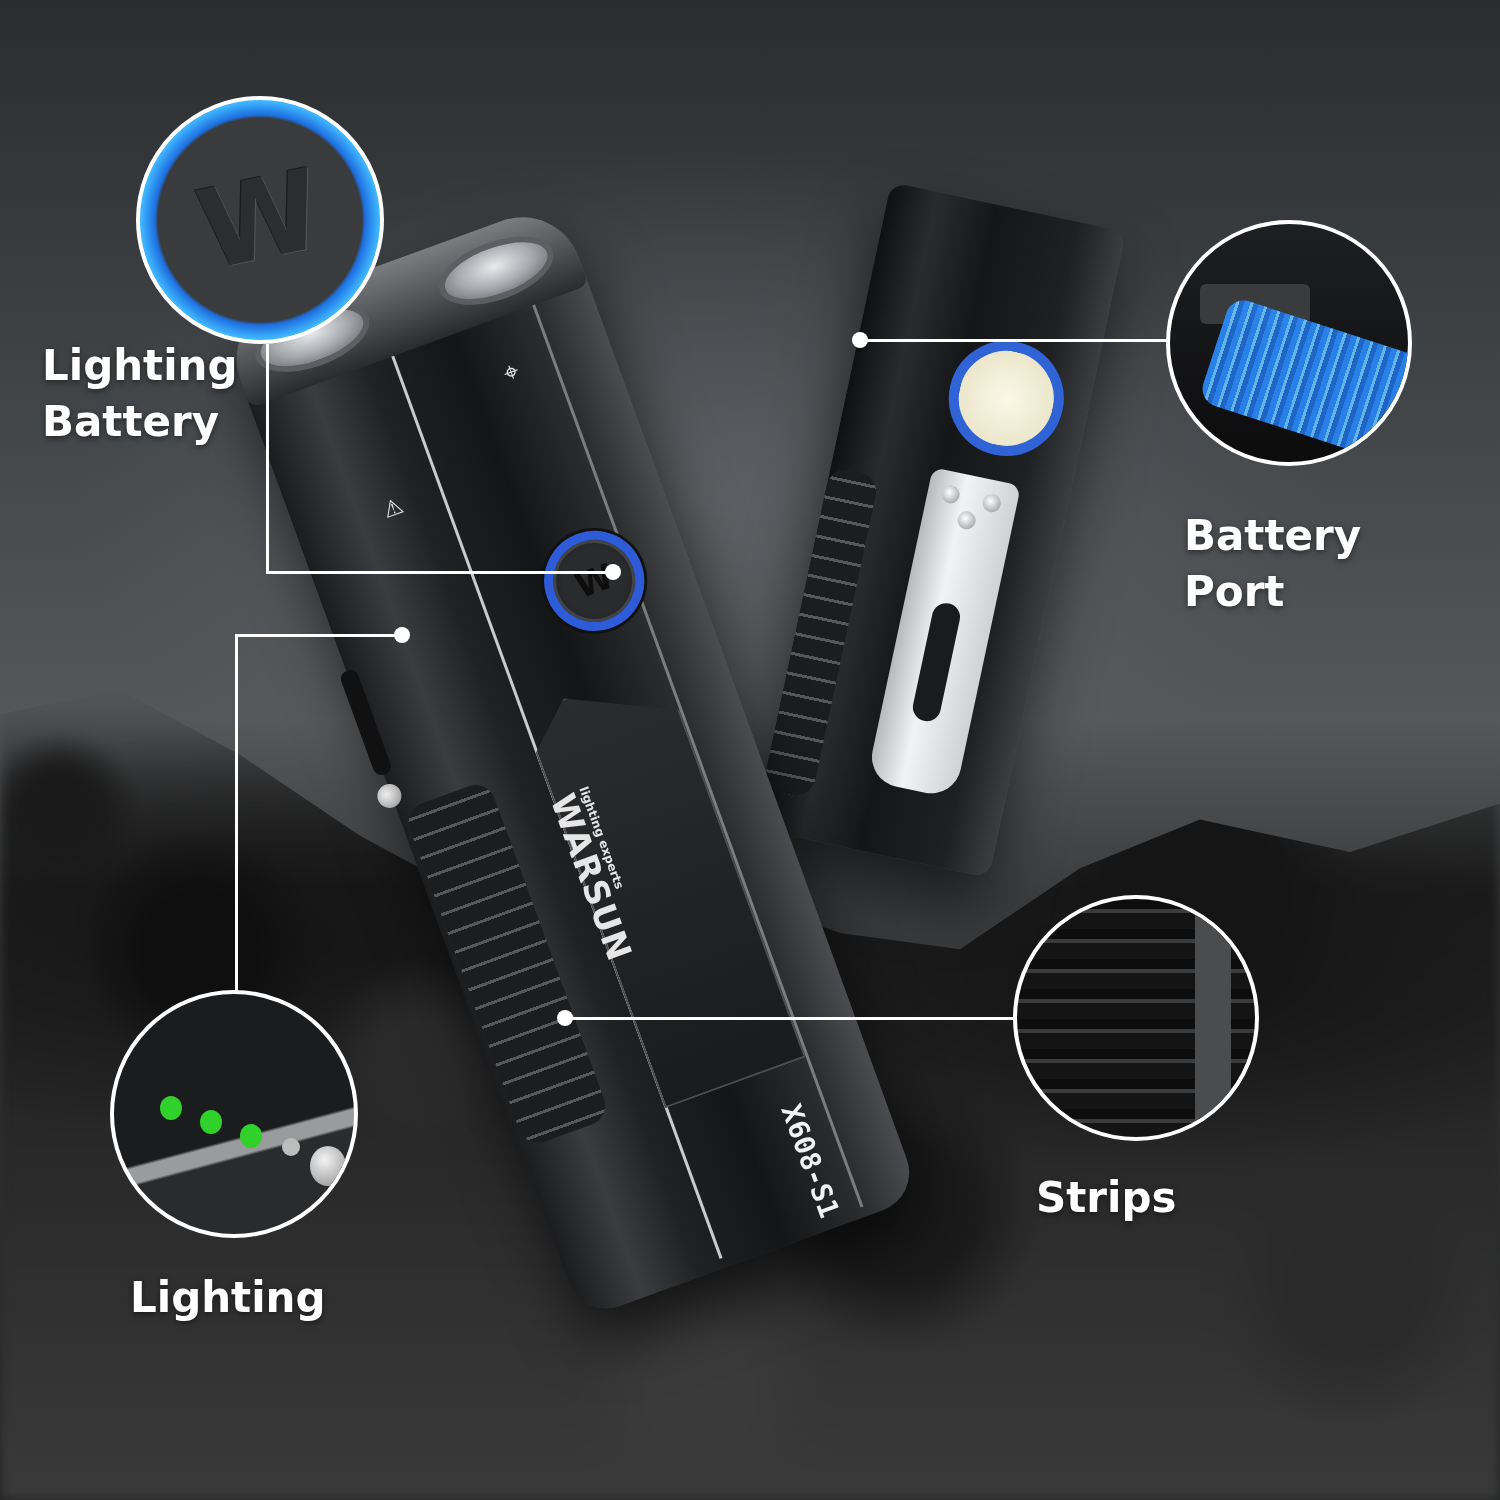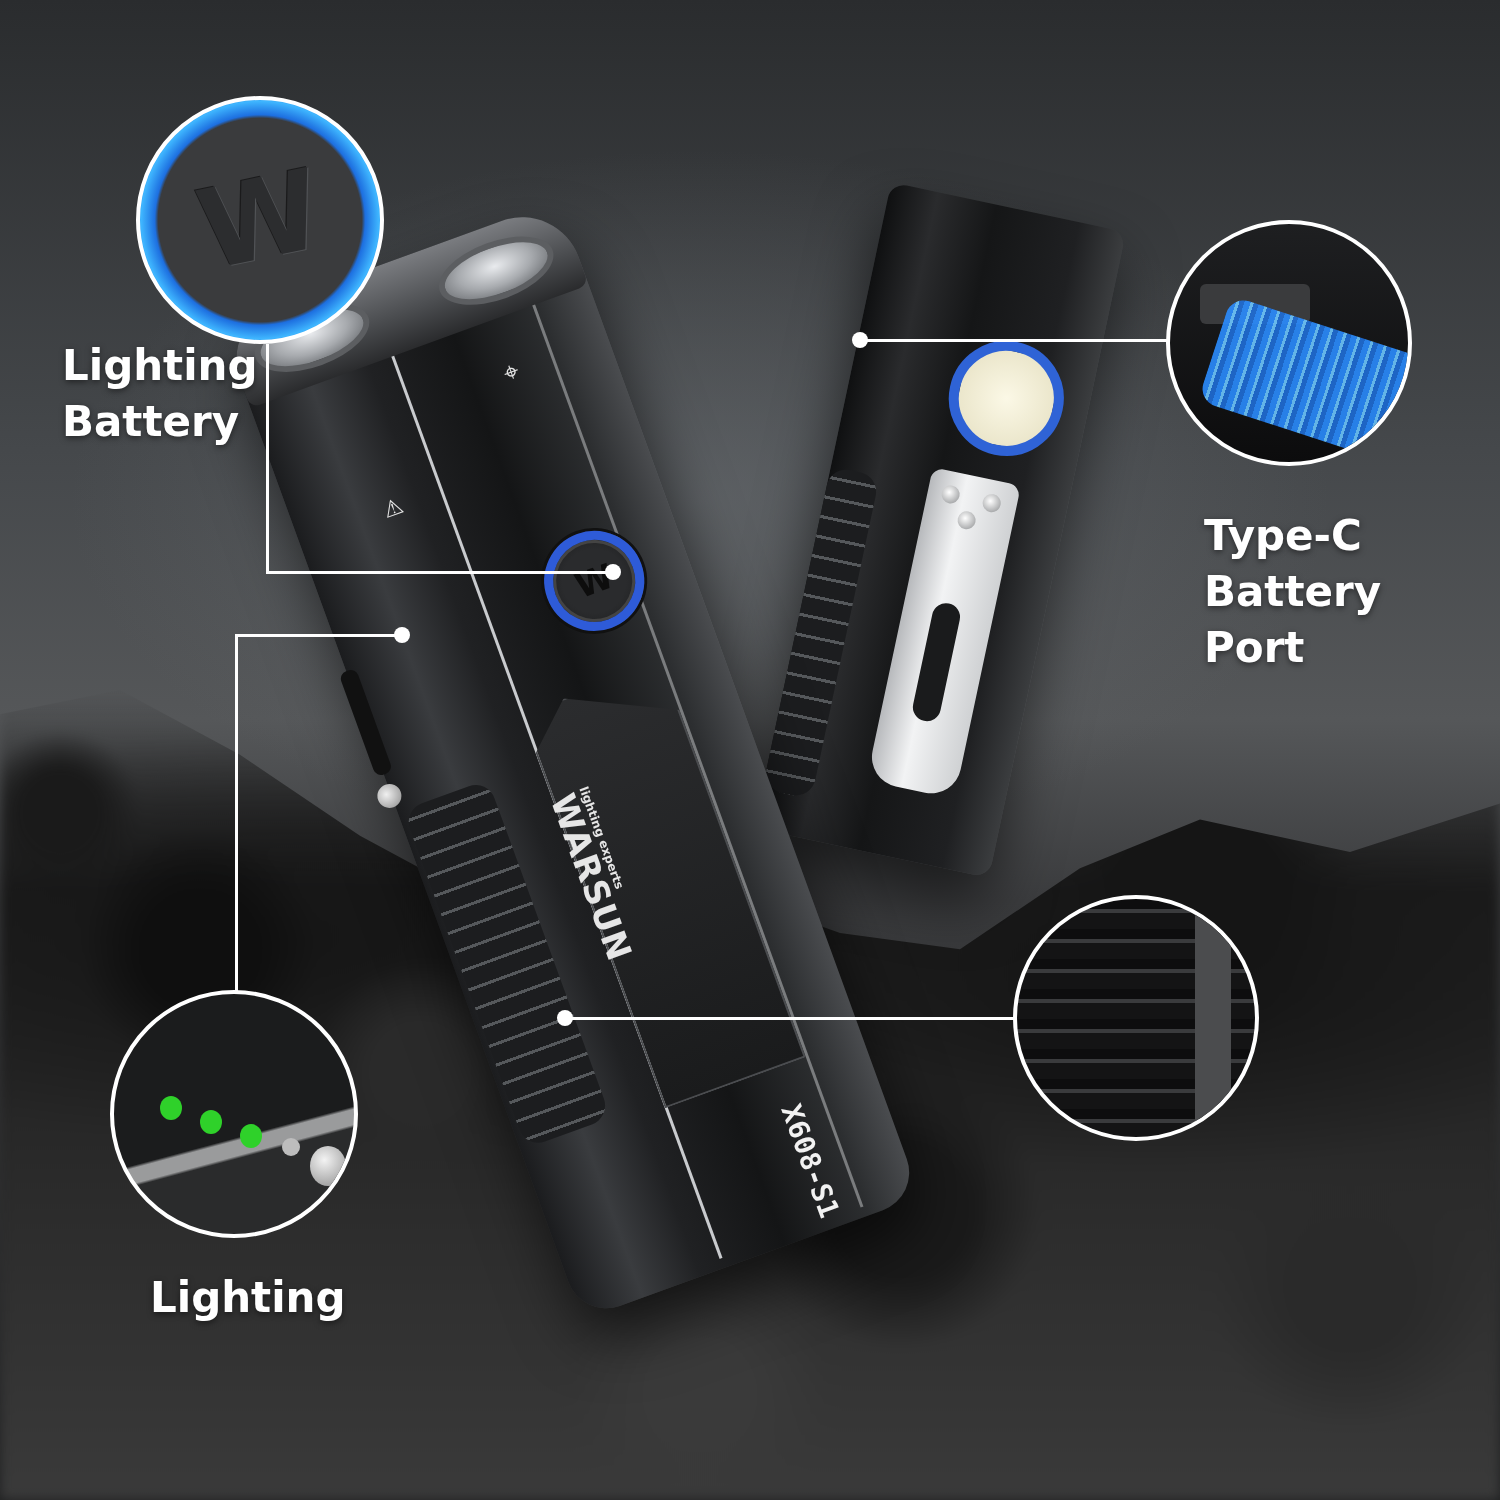--- a/index.html
+++ b/index.html
@@ -203,21 +203,20 @@
     background: #ffffff;
   }
 
   
   .label {
     position: absolute; color: #ffffff; font-weight: bold;
     font-family: "DejaVu Sans", sans-serif;
     font-size: 42px; line-height: 56px;
     text-shadow: 0 2px 6px rgba(0,0,0,0.5);
     white-space: nowrap;
-    margin-left: 20px;
   }
 </style>
 </head>
 <body>
 
 <div class="bg"></div>
 <div class="rocks"></div>
 
 <div class="back-light">
   <div class="body"></div>
@@ -289,23 +288,23 @@
 <div class="callout callout-strips">
   <div class="edge"></div>
 </div>
 
 <div class="label" style="left:42px;top:338px;">
   <div>Lighting</div>
   <div>Battery</div>
 </div>
 
 <div class="label" style="left:1184px;top:508px;">
-  <div>Type-C</div>
   <div>Battery</div>
   <div>Port</div>
 </div>
 
 <div class="label" style="left:1036px;top:1170px;">
+  <div>Strips</div>
 </div>
 
 <div class="label" style="left:130px;top:1270px;">
   <div>Lighting</div>
 </div>
 
 </body></html>

